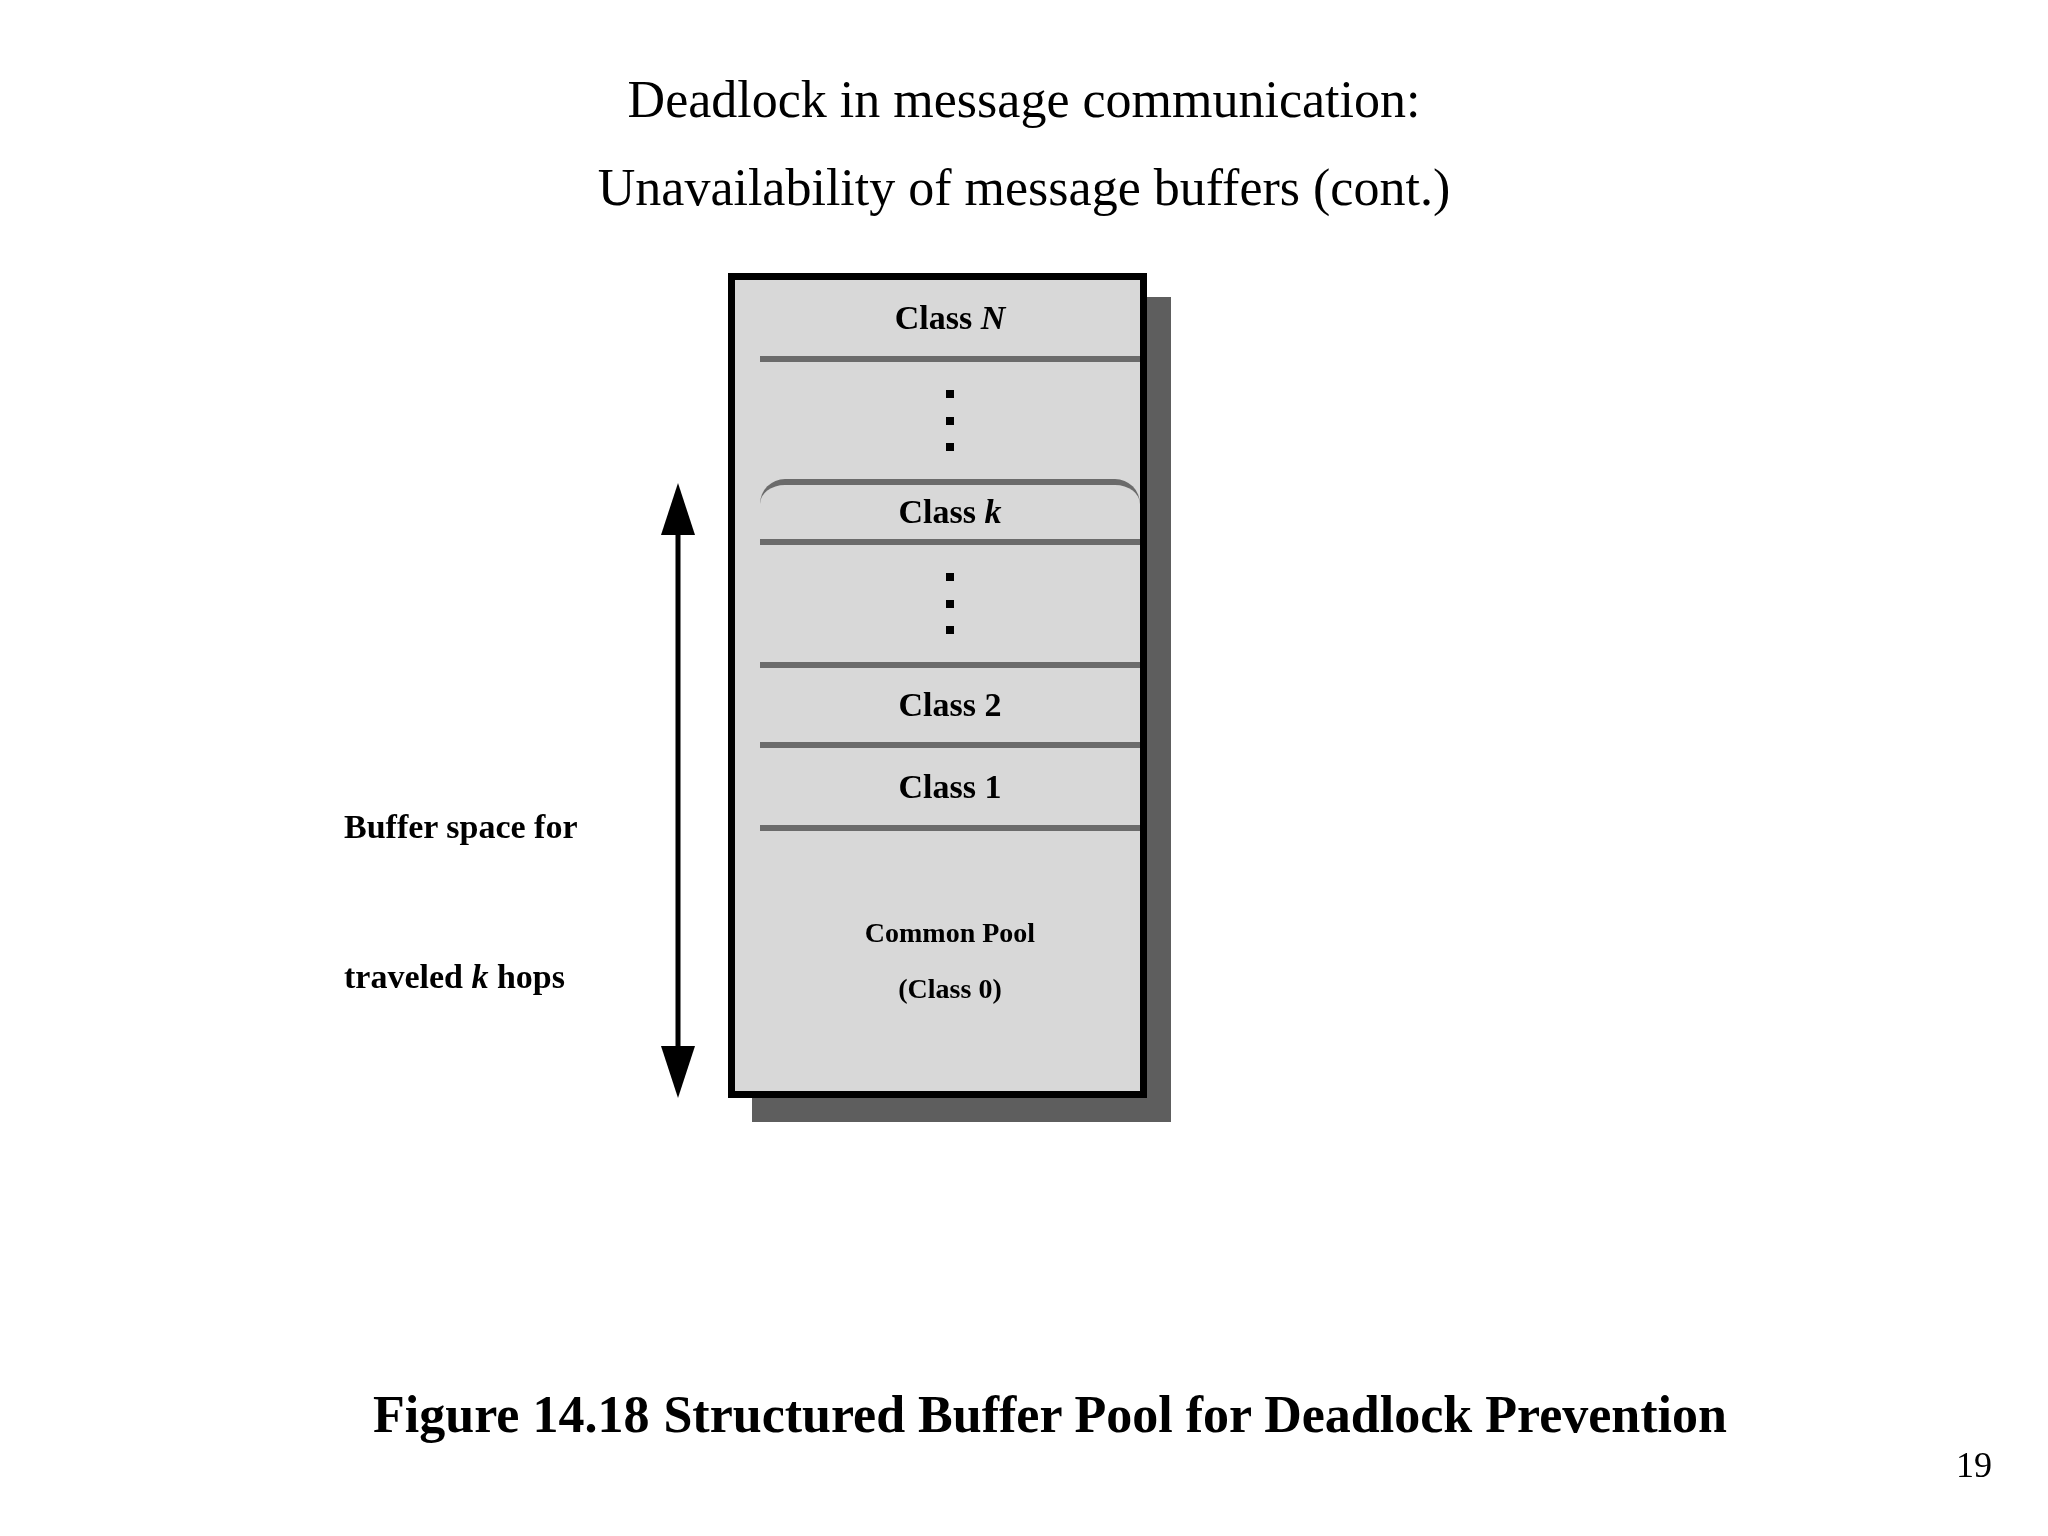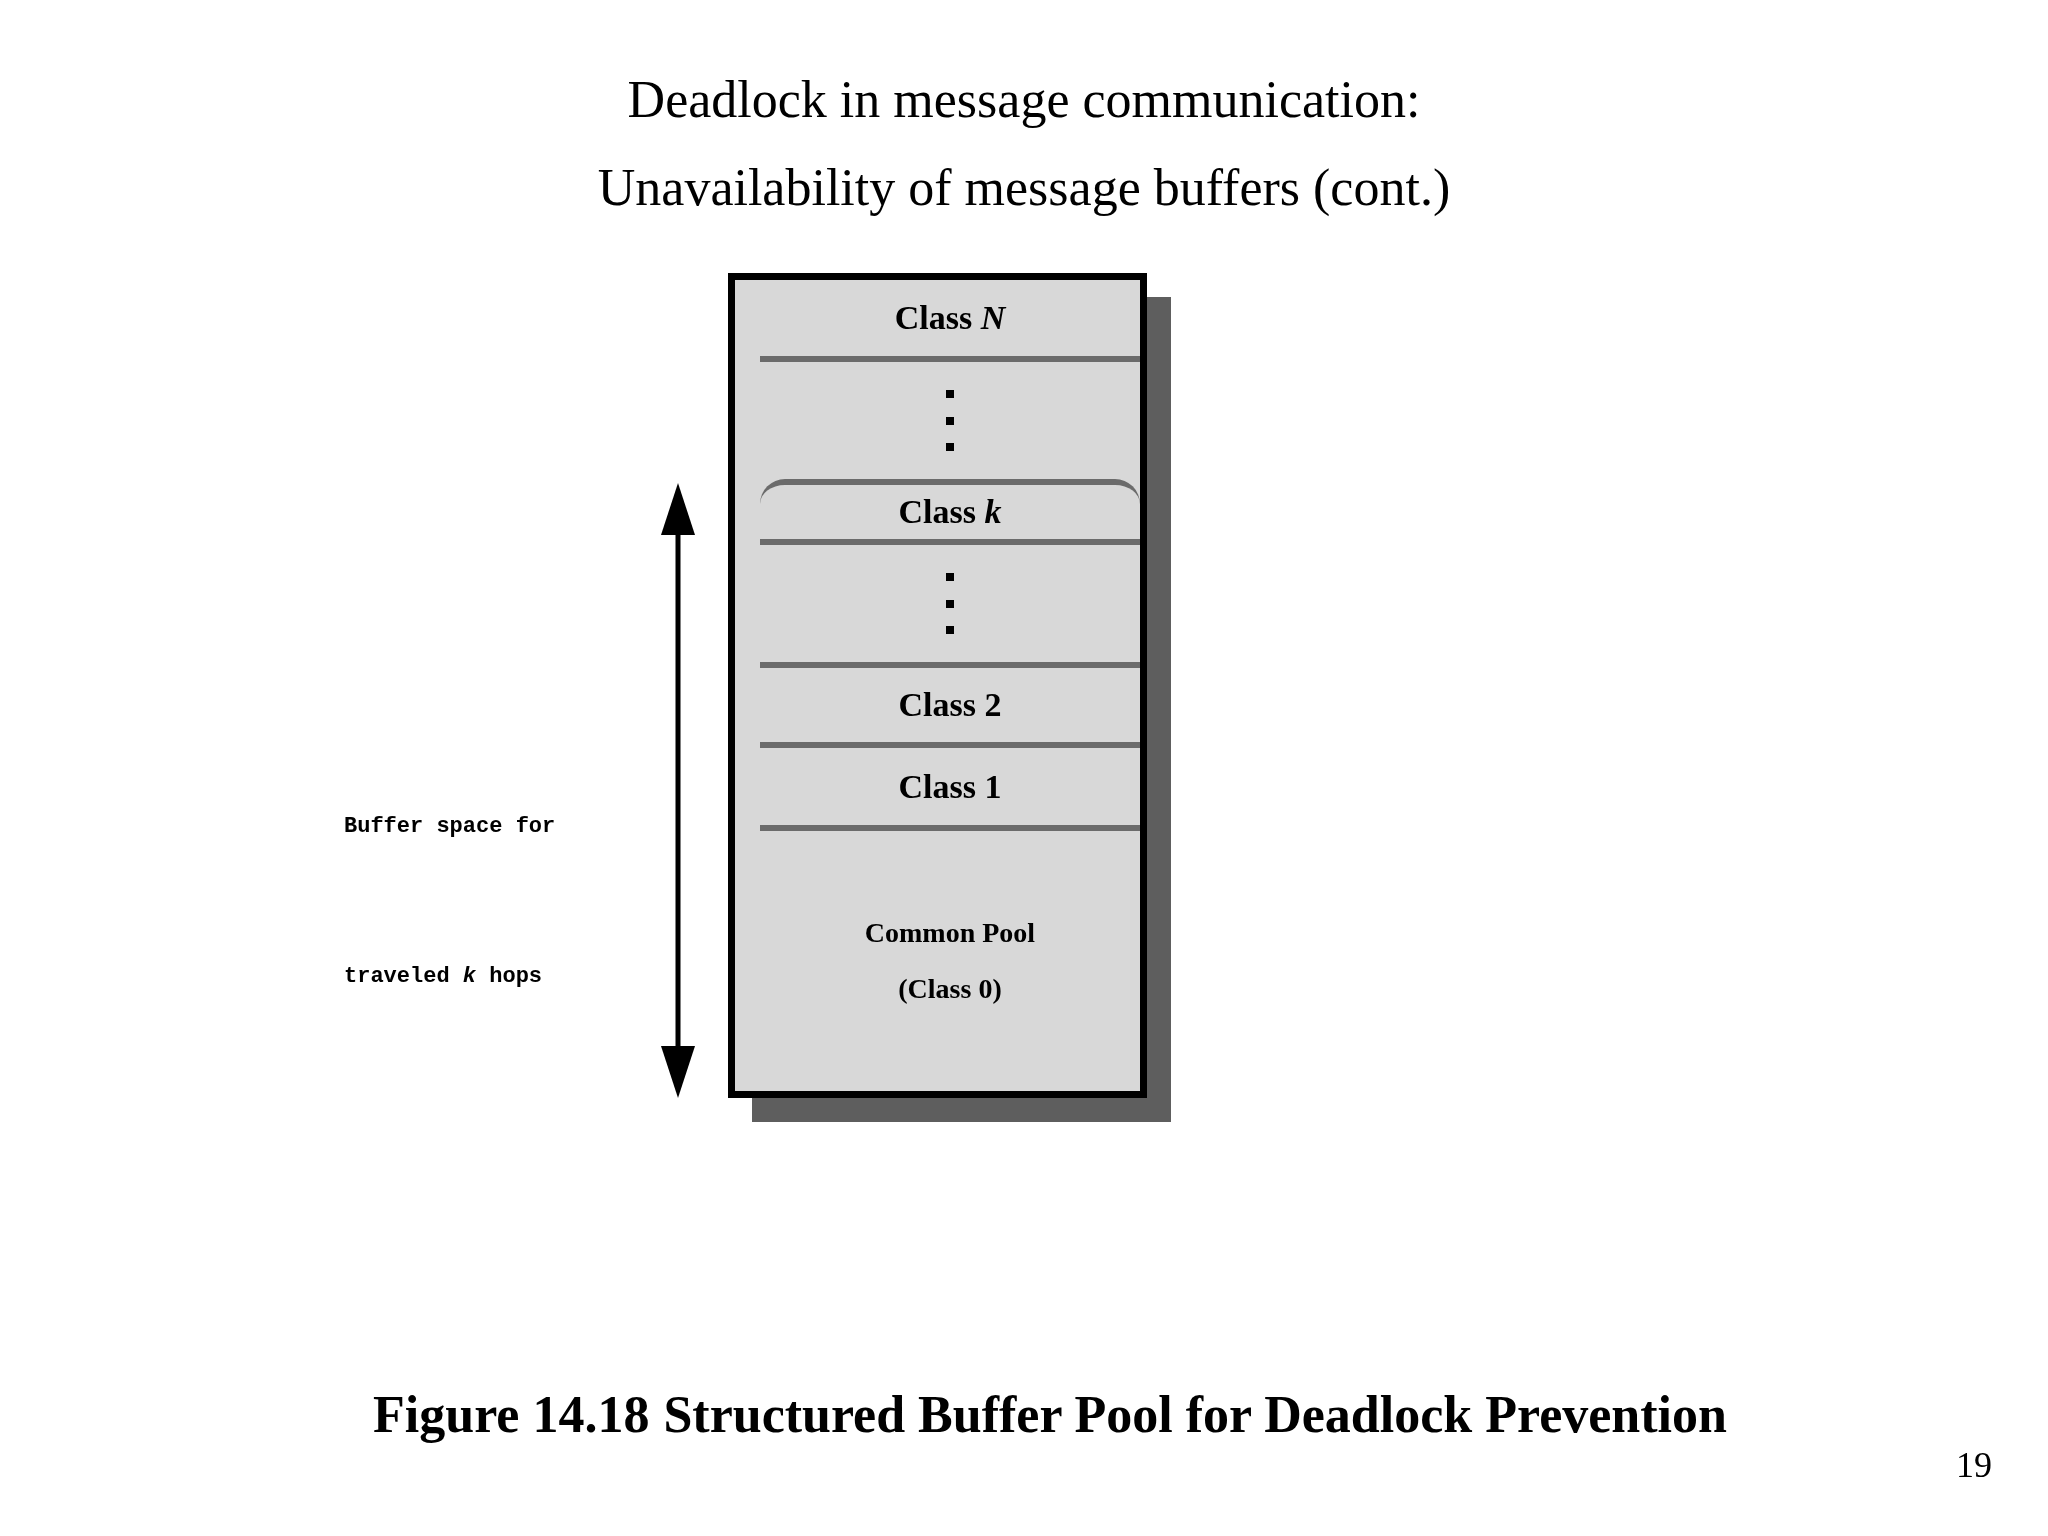--- a/index.html
+++ b/index.html
@@ -51,23 +51,22 @@
   .cell-label{font-weight:700;font-size:34px;white-space:pre;}
   .var{font-style:italic;}
   .dots-row{flex-direction:column;justify-content:space-evenly;padding:10px 0;}
   .dot{width:8px;height:8px;background:var(--text);}
   .pool-label{text-align:center;font-weight:700;font-size:28px;line-height:56px;}
   
   .arrow{position:absolute;left:658px;top:483px;width:40px;height:615px;}
   
   .side-label{
     position:absolute;left:344px;top:702px;
-    font-weight:700;font-size:22px;line-height:50px;
+    font-weight:700;font-size:34px;line-height:50px;
     white-space:pre;
-    font-family:Liberation Mono, monospace;
   }
   
   .caption{
     position:absolute;top:1322px;left:0;width:100%;
     text-align:center;font-weight:700;font-size:52px;line-height:62px;
     white-space:pre;
   }
   .caption-label{margin-right:14px;}
   
   .page-number{

